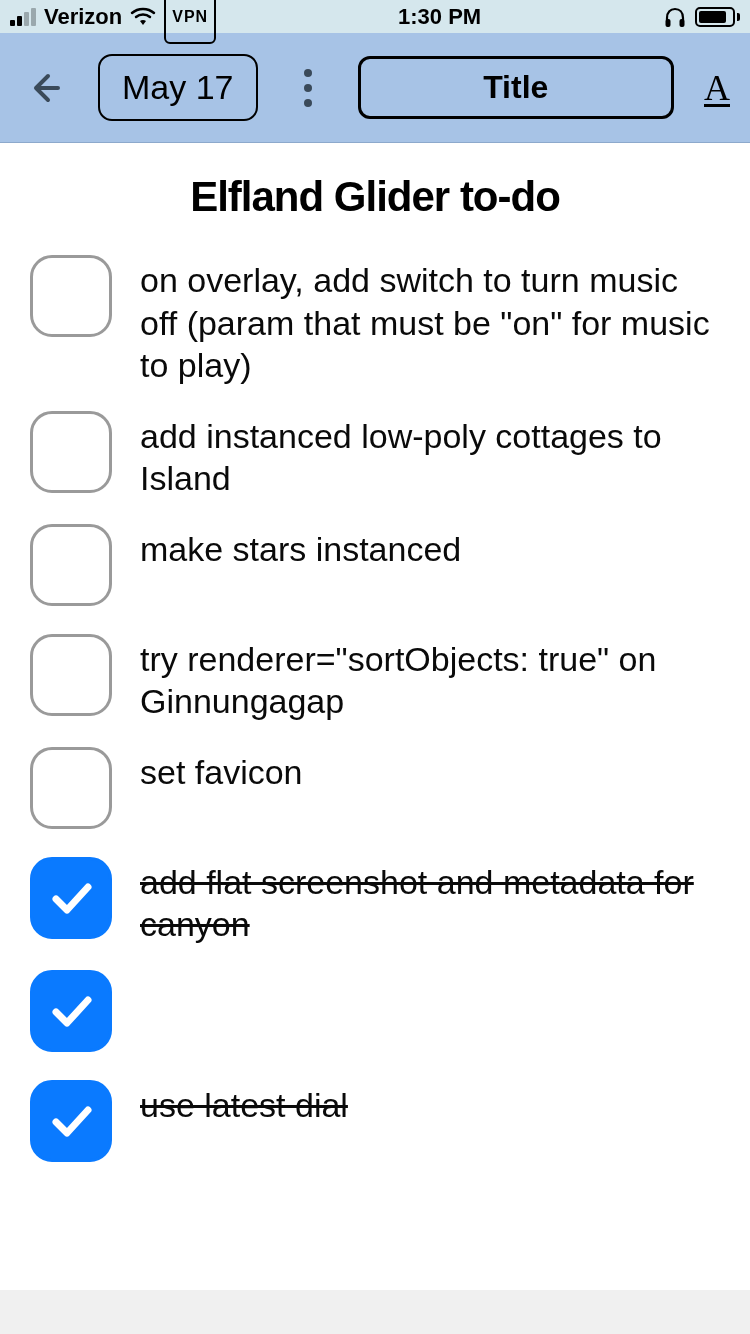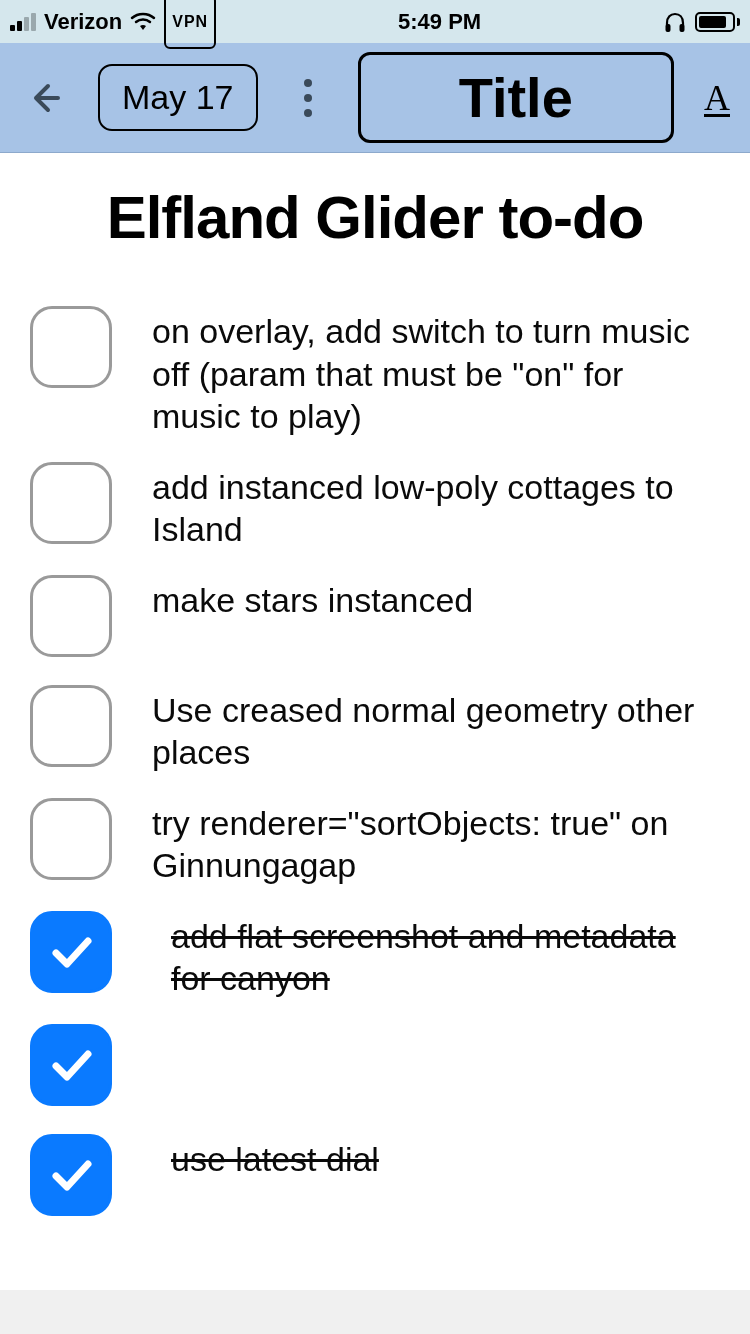--- a/index.html
+++ b/index.html
@@ -6,21 +6,21 @@
   html, body {
     width: 750px;
     height: 1334px;
     font-family: -apple-system, "Helvetica Neue", Helvetica, Arial, sans-serif;
     background: #fff;
     overflow: hidden;
   }
 
   
   .status-bar {
-    height: 43px;
+    height: 33px;
     background: #d5e7ed;
     display: flex;
     align-items: center;
     justify-content: space-between;
     padding: 0 10px;
     font-size: 22px;
     font-weight: 600;
     color: #000;
   }
   .status-left, .status-right {
@@ -95,53 +95,53 @@
   }
   .more-btn span{
     width:8px;height:8px;border-radius:50%;background:#3a4a5a;
   }
   .title-pill {
     flex: 1;
     border: 3px solid #000;
     border-radius: 12px;
     padding: 10px 0;
     text-align: center;
-    font-size: 56px;
+    font-size: 32px;
     font-weight: 700;
     cursor:pointer;
   }
   .format-btn {
     font-size: 36px;
     font-weight: 500;
     text-decoration: underline;
     text-underline-offset: 4px;
     font-family: Georgia, serif;
     cursor:pointer;
   }
 
   
   .content {
     padding: 30px 30px 0 30px;
   }
   .page-title {
     text-align: center;
-    font-size: 60px;
+    font-size: 42px;
     font-weight: 800;
     letter-spacing: -1px;
-    margin-bottom: 54px;
+    margin-bottom: 34px;
   }
   .todo-list {
     display: flex;
     flex-direction: column;
     gap: 24px;
   }
   .todo-item {
     display: flex;
     align-items: flex-start;
-    gap: 40px;
+    gap: 28px;
     min-height: 86px;
   }
   .checkbox {
     flex-shrink: 0;
     width: 82px;
     height: 82px;
     border: 3px solid #9a9a9a;
     border-radius: 22px;
     display:flex;align-items:center;justify-content:center;
     cursor:pointer;
@@ -157,21 +157,20 @@
   .checkbox.checked .checkmark { display:block; }
   .todo-text {
     font-size: 34px;
     line-height: 1.25;
     color: #0a0a0a;
     padding-top: 4px;
   }
   .todo-text.done {
     text-decoration: line-through;
     color: #0a0a0a;
-    margin-left: 19px;
   }
 
   .bottom-bar {
     position: absolute;
     bottom: 0;
     left: 0;
     right: 0;
     height: 44px;
     background: #f0f0f0;
   }
@@ -190,21 +189,21 @@
     <span>Verizon</span>
     <span class="wifi-icon">
       <svg width="26" height="20" viewBox="0 0 26 20">
         <path d="M13 18 L10 14 C11.8 12.5 14.2 12.5 16 14 Z" fill="#000"></path>
         <path d="M6 10 C10 6.5 16 6.5 20 10" stroke="#000" stroke-width="2.5" fill="none" stroke-linecap="round"></path>
         <path d="M2 6 C8 0.5 18 0.5 24 6" stroke="#000" stroke-width="2.5" fill="none" stroke-linecap="round"></path>
       </svg>
     </span>
     <span class="vpn-box">VPN</span>
   </div>
-  <div>5:49 PM</div>
+  <div>1:30 PM</div>
   <div class="status-right">
     <span class="headphones-icon">
       <svg width="24" height="22" viewBox="0 0 24 22">
         <path d="M4 14 V12 C4 6 7.5 3 12 3 C16.5 3 20 6 20 12 V14" stroke="#000" stroke-width="2.2" fill="none" stroke-linecap="round"></path>
         <rect x="2.5" y="13" width="5" height="8" rx="2" fill="#000"></rect>
         <rect x="16.5" y="13" width="5" height="8" rx="2" fill="#000"></rect>
       </svg>
     </span>
     <div class="battery">
       <div class="battery-body">
@@ -241,25 +240,25 @@
       <div class="todo-item">
         <div class="checkbox"></div>
         <div class="todo-text">add instanced low-poly cottages to Island</div>
       </div>
       <div class="todo-item">
         <div class="checkbox"></div>
         <div class="todo-text">make stars instanced</div>
       </div>
       <div class="todo-item">
         <div class="checkbox"></div>
-        <div class="todo-text">Use creased normal geometry other places</div>
-      </div>
-      <div class="todo-item">
-        <div class="checkbox"></div>
         <div class="todo-text">try renderer="sortObjects: true" on Ginnungagap</div>
+      </div>
+      <div class="todo-item">
+        <div class="checkbox"></div>
+        <div class="todo-text">set favicon</div>
       </div>
       <div class="todo-item">
         <div class="checkbox checked">
           <svg class="checkmark" width="50" height="50" viewBox="0 0 50 50">
             <path d="M10 26 L21 37 L42 14" stroke="#fff" stroke-width="7" fill="none" stroke-linecap="round" stroke-linejoin="round"></path>
           </svg>
         </div>
         <div class="todo-text done">add flat screenshot and metadata for canyon</div>
       </div>
       <div class="todo-item">

